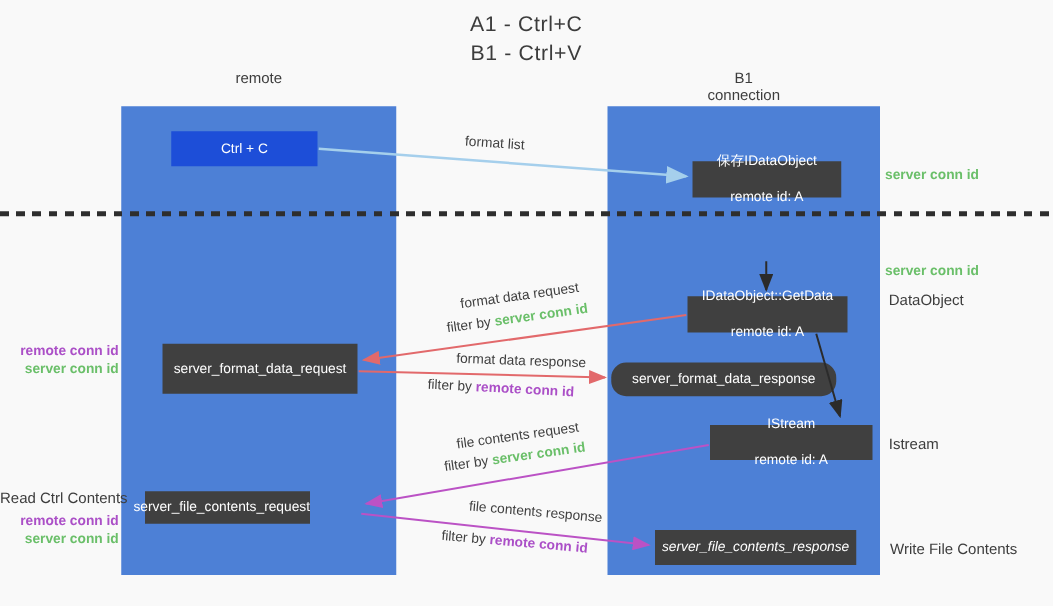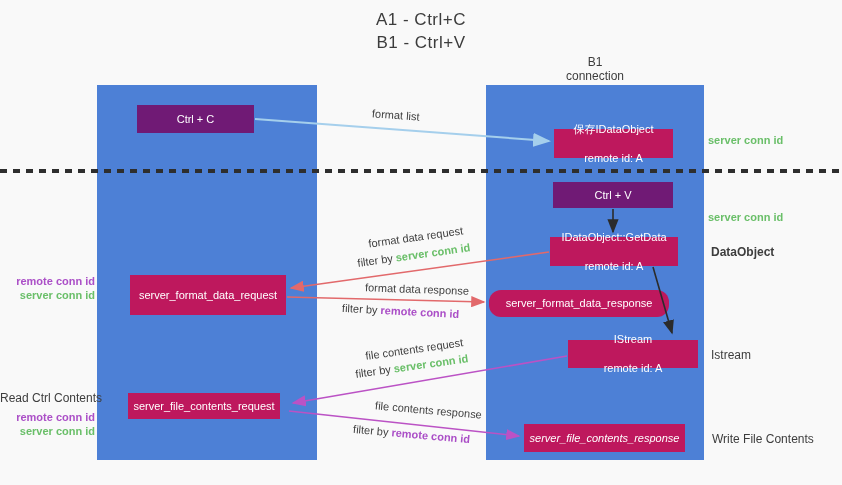--- a/index.html
+++ b/index.html
@@ -9,22 +9,22 @@
          font-size:17px;line-height:23px;color:#3c3c3c;letter-spacing:.5px;}
 
   .col-header{position:absolute;top:55px;text-align:center;font-size:12px;line-height:14px;color:#3d3d3d;}
   .col-rect{position:absolute;top:85px;height:375px;background:#4d80d6;}
 
   .divider{position:absolute;left:0;top:169px;width:842px;height:4px;
            background:repeating-linear-gradient(90deg,#2e2e2e 0 7px,transparent 7px 13px);}
 
   .node{position:absolute;display:flex;flex-direction:column;align-items:center;justify-content:center;
         color:#ffffff;font-size:11px;line-height:13px;text-align:center;box-sizing:border-box;}
-  .node.green{background:#701a75;}
-  .node.orange{background:#be185d;gap:16px;}
+  .node.green{background:#1d4ed8;}
+  .node.orange{background:#404040;gap:16px;}
 
   .edge-label{position:absolute;font-size:11px;color:#3f3f3f;white-space:nowrap;transform-origin:center;}
   .green-t{color:#6abf69;font-weight:bold;}
   .purple-t{color:#ab4fc7;font-weight:bold;}
   .dark-t{color:#3d3d3d;}
 
   .side-label{position:absolute;font-size:11px;white-space:nowrap;}
   .side-label.plain{font-size:12px;color:#3d3d3d;}
   .left-block{position:absolute;left:0;width:95px;text-align:right;font-size:11px;line-height:14px;white-space:nowrap;}
 
@@ -34,63 +34,61 @@
 <body>
 
 <div class="canvas">
 
   <div class="title">
     <div>A1 - Ctrl+C</div>
     <div>B1 - Ctrl+V</div>
   </div>
 
   <div class="col-header" style="left:97px;width:220px;">
+    <div>remote</div>
   </div>
   <div class="col-header" style="left:486px;width:218px;">
     <div>B1</div>
     <div>connection</div>
   </div>
 
   <div class="col-rect" style="left:97px;width:220px;"></div>
   <div class="col-rect" style="left:486px;width:218px;"></div>
 
   <div class="divider"></div>
 
   <div class="node green" style="left:137px;top:105px;width:117px;height:28px;">
     <span>Ctrl + C</span>
   </div>
 
   <div class="node orange" style="left:554px;top:129px;width:119px;height:29px;">
     <span>保存IDataObject</span>
     <span>remote id: A</span>
   </div>
 
-  <div class="node green" style="left:553px;top:182px;width:120px;height:26px;">
-    <span>Ctrl + V</span>
-  </div>
 
   <div class="node orange" style="left:550px;top:237px;width:128px;height:29px;align-items:center;">
     <span>IDataObject::GetData</span>
     <span>remote id: A</span>
   </div>
 
   <div class="node orange" style="left:130px;top:275px;width:156px;height:40px;">
     <span>server_format_data_request</span>
   </div>
 
   <div class="node orange" style="left:489px;top:290px;width:180px;height:27px;border-radius:12px;">
     <span>server_format_data_response</span>
   </div>
 
   <div class="node orange" style="left:568px;top:340px;width:130px;height:28px;">
     <span>IStream</span>
     <span>remote id: A</span>
   </div>
 
-  <div class="node orange" style="left:128px;top:393px;width:152px;height:26px;">
+  <div class="node orange" style="left:116px;top:393px;width:132px;height:26px;align-items:flex-end;">
     <span>server_file_contents_request</span>
   </div>
 
   <div class="node orange" style="left:524px;top:424px;width:161px;height:28px;font-style:italic;">
     <span>server_file_contents_response</span>
   </div>
 
   <div class="edge-label" style="left:372px;top:109px;transform:rotate(4deg);">
     <span>format list</span>
   </div>
@@ -126,21 +124,21 @@
     <span>filter by</span>
     <span class="purple-t">remote conn id</span>
   </div>
 
   <div class="side-label green-t" style="left:708px;top:134px;">
     <span>server conn id</span>
   </div>
   <div class="side-label green-t" style="left:708px;top:211px;">
     <span>server conn id</span>
   </div>
-  <div class="side-label plain" style="left:711px;top:245px;font-weight:bold;">
+  <div class="side-label plain" style="left:711px;top:233px;">
     <span>DataObject</span>
   </div>
   <div class="side-label plain" style="left:711px;top:348px;">
     <span>Istream</span>
   </div>
   <div class="side-label plain" style="left:712px;top:432px;">
     <span>Write File Contents</span>
   </div>
 
   <div class="left-block" style="top:274px;">

